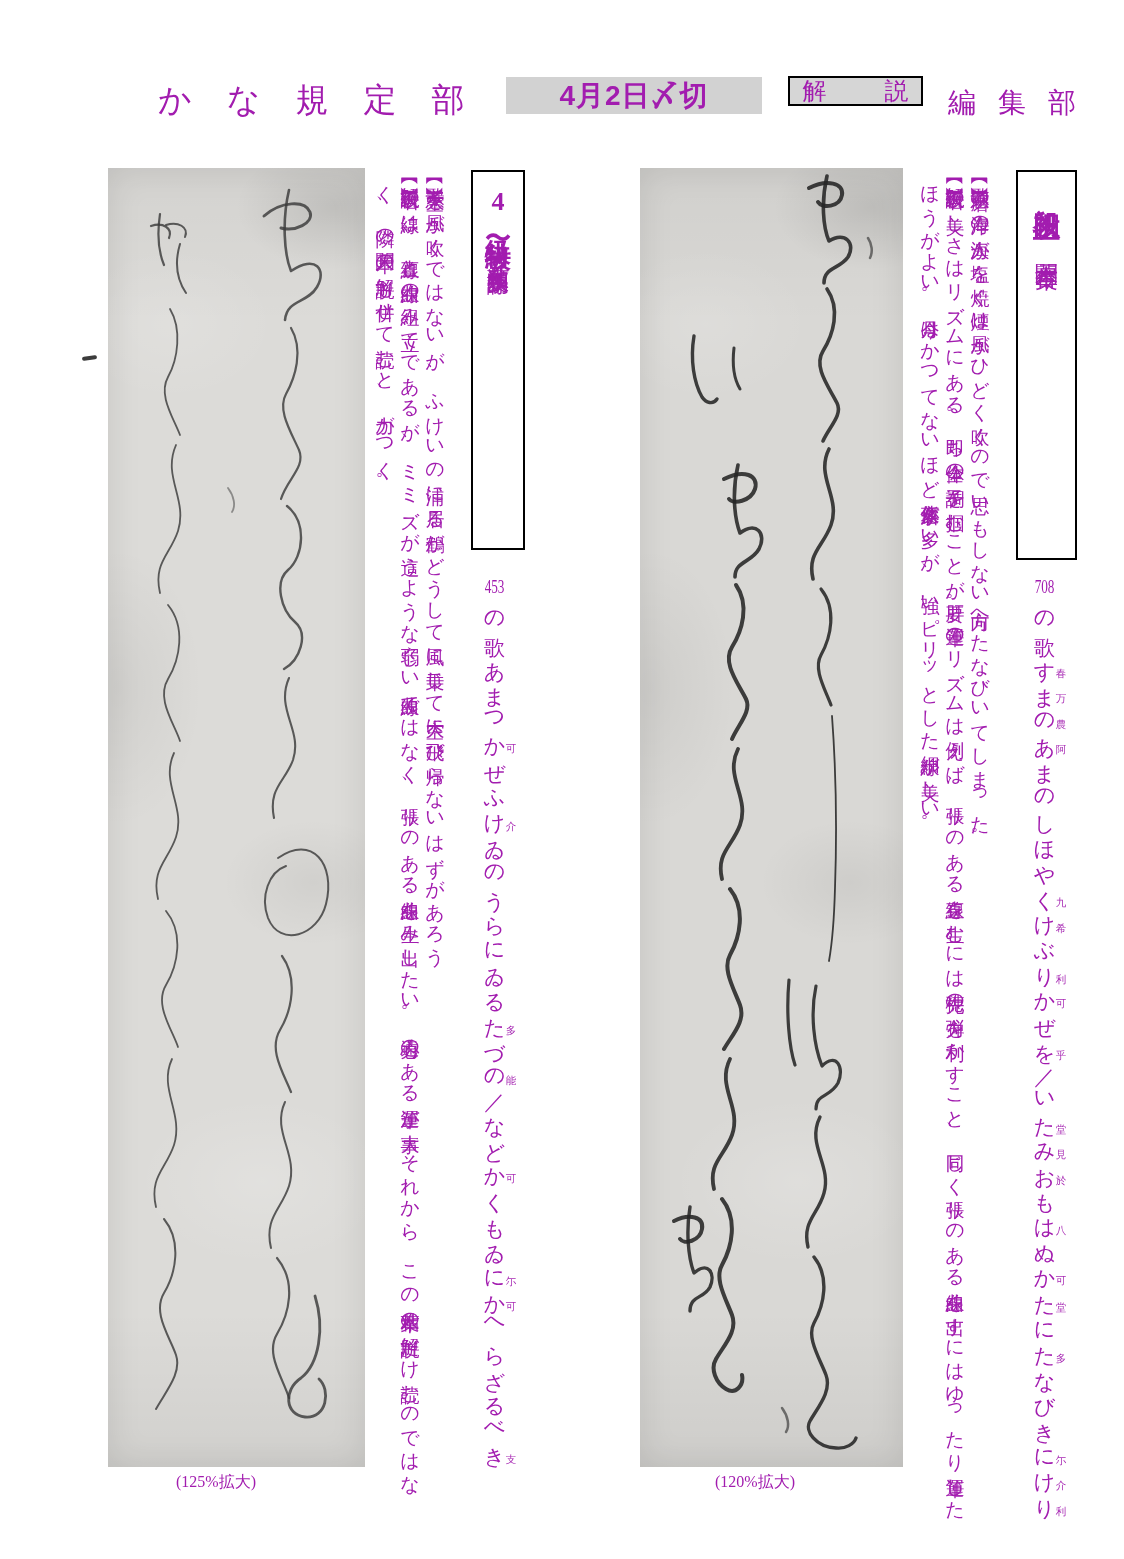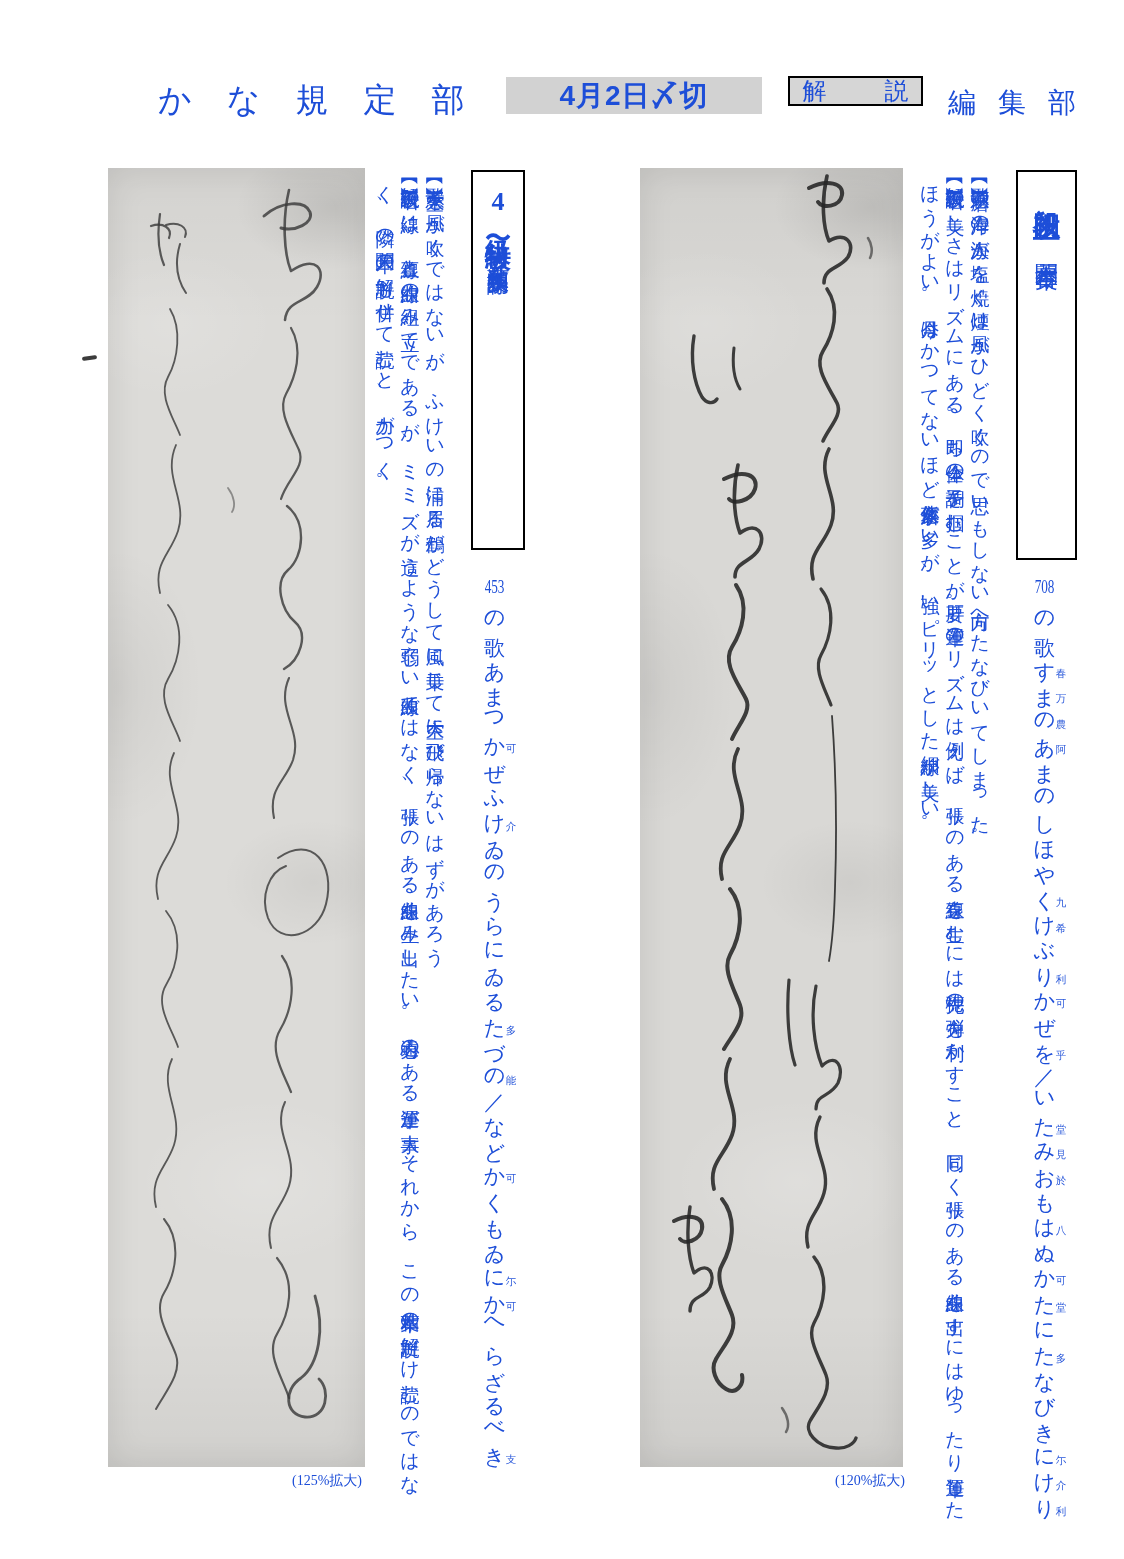--- a/index.html
+++ b/index.html
@@ -1,18 +1,18 @@
 <!DOCTYPE html>
 <html lang="ja"><head>
 <meta charset="utf-8">
 <style>
   html,body{margin:0;padding:0;background:#ffffff;}
   .page{
     position:relative;width:1124px;height:1559px;background:#ffffff;
-    font-family:"Liberation Serif","DejaVu Serif",serif;color:#1d4ed8;
+    font-family:"Liberation Serif","DejaVu Serif",serif;color:#a21caf;
     overflow:hidden;
   }
   
   .section-title{
     position:absolute;left:158px;top:78px;
     font-size:33px;letter-spacing:35px;white-space:nowrap;
   }
   .deadline-badge{
     position:absolute;left:506px;top:77px;width:256px;height:37px;
     background:#d2d2d2;display:flex;align-items:center;justify-content:center;
@@ -77,21 +77,21 @@
   }
   .plate-left{left:108px;width:257px;background-color:#dcdbd8;}
   .plate-middle{left:640px;width:263px;}
   .plate svg{display:block;width:100%;height:100%;}
   .stray-mark{
     position:absolute;left:82px;top:356px;width:15px;height:4px;
     background:#3c3c3c;transform:rotate(-8deg);border-radius:2px;
   }
   
   .caption{
-    position:absolute;top:1472px;font-size:14px;white-space:nowrap;text-align:right;
+    position:absolute;top:1472px;font-size:16px;white-space:nowrap;
   }
   .caption-left{left:176px;width:186px;}
   .caption-middle{left:715px;width:190px;font-family:Liberation Serif, serif;}
 </style>
 </head>
 <body>
 
 <div class="page">
 
   <div class="section-title">かな規定部</div>

